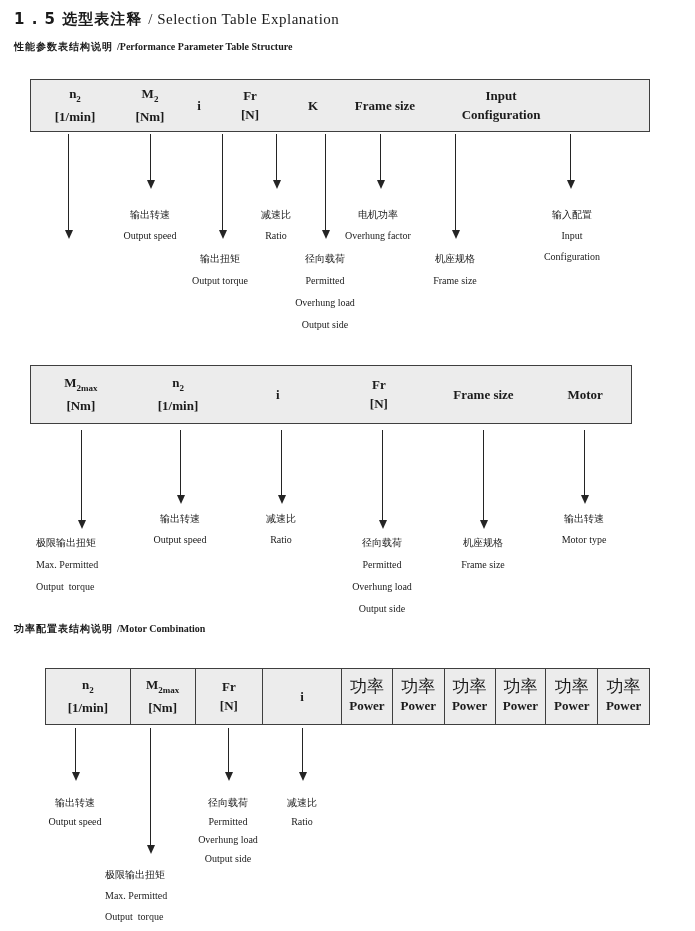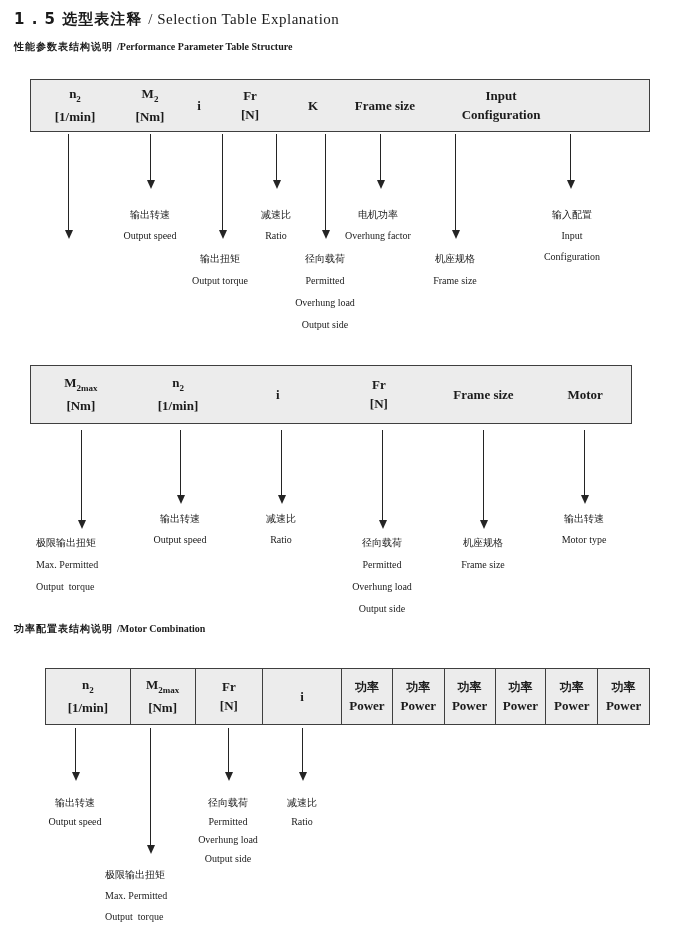--- a/index.html
+++ b/index.html
@@ -12,21 +12,21 @@
   .title .t-en{font-weight:normal;margin-left:6px;letter-spacing:0.5px;}
   .sec-heading{position:absolute;left:14px;font-size:10px;font-weight:bold;white-space:nowrap;}
   .sec-heading .h-zh{letter-spacing:1px;}
   .sec-heading .h-en{margin-left:4px;}
   
   .tbl{position:absolute;background:#ececec;border:1px solid #3f3f3f;display:flex;box-sizing:border-box;}
   .cell{display:flex;flex-direction:column;align-items:center;justify-content:center;
         row-gap:5px;box-sizing:border-box;}
   .cell .l1,.cell .l2{font-weight:bold;font-size:13px;line-height:14px;white-space:nowrap;}
   .cell sub{font-size:9px;font-weight:bold;}
-  .cell .lz{font-size:12px;line-height:14px;font-weight:bold;white-space:nowrap;}
+  .cell .lz{font-size:17px;line-height:14px;font-weight:normal;white-space:nowrap;}
   .tbl3 .cell{border-right:1px solid #3f3f3f;}
   .tbl3 .cell:last-child{border-right:none;}
   
   .arrow{position:absolute;width:1px;background:#242424;}
   .arrow::after{content:"";position:absolute;left:-3.5px;bottom:-9px;width:0;height:0;
         border-left:4px solid transparent;border-right:4px solid transparent;
         border-top:9px solid #242424;}
   
   .lbl{position:absolute;transform:translateX(-50%);text-align:center;font-size:10px;
        line-height:21px;white-space:nowrap;}

